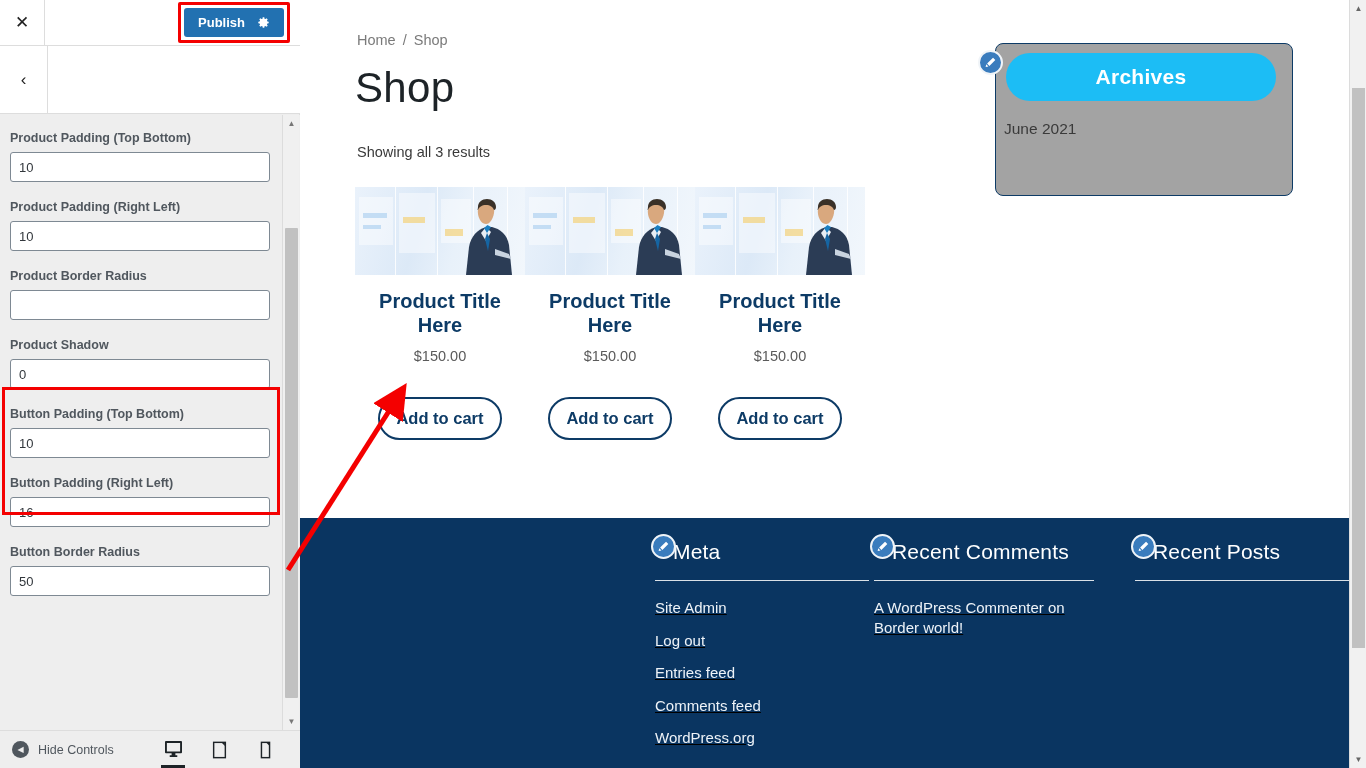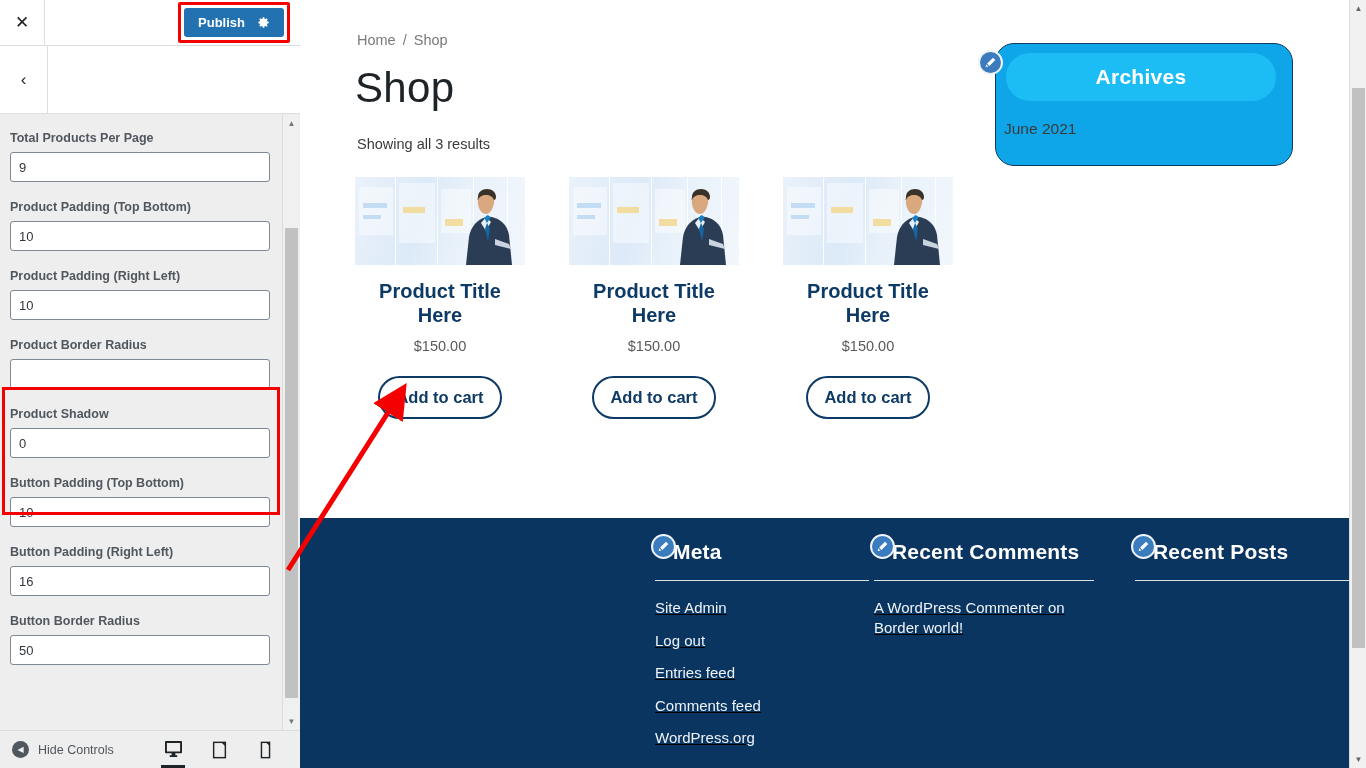--- a/index.html
+++ b/index.html
@@ -148,38 +148,38 @@
     background: #fff; overflow: hidden;
   }
   .pv-inner { position: relative; width: 1049px; height: 768px; }
 
   .breadcrumb { position: absolute; left: 57px; top: 32px;
                 font-size: 14.5px; color: #7a7a7a; }
   .breadcrumb .slash { margin: 0 3px; }
   .shop-title { position: absolute; left: 55px; top: 64px;
                 font-size: 42px; font-weight: normal; color: #1d2327;
                 letter-spacing: .3px; }
-  .results { position: absolute; left: 57px; top: 136px;
+  .results { position: absolute; left: 57px; top: 144px;
              font-size: 14.5px; color: #3a3a3a; }
 
   .sorting {
     position: absolute; left: 431px; top: 123px;
     width: 240px; height: 40px;
     border: 1px solid #cfcfcf; background: #fff;
     display: flex; align-items: center; padding: 0 12px;
     font-size: 16px; color: #3a3a3a; cursor: pointer;
   }
   .sorting .chev { margin-left: auto; font-size: 13px; color: #222; }
 
   
   .archives {
     position: absolute; left: 695px; top: 43px;
-    width: 298px; height: 123px;
-    border: 1px solid #0d3b66; border-radius: 19px;
-    background: #0ea5e9;
+    width: 298px; height: 153px;
+    border: 1px solid #0d3b66; border-radius: 8px;
+    background: #a3a3a3;
   }
   .arch-pill {
     position: absolute; left: 10px; top: 9px;
     width: 270px; height: 48px;
     background: #1cbdf5; border-radius: 26px;
     color: #fff; font-size: 21px; font-weight: bold;
     display: flex; align-items: center; justify-content: center;
     letter-spacing: .3px;
   }
   .arch-item {
@@ -190,21 +190,21 @@
     position: absolute;
     width: 25px; height: 25px; border-radius: 50%;
     background: #3a7cbd; border: 2px solid #f0f4f8;
     display: flex; align-items: center; justify-content: center;
     cursor: pointer; z-index: 3;
   }
   .edit-pencil svg { width: 13px; height: 13px; }
   .arch-pencil { left: 678px; top: 50px; }
 
   
-  .products { position: absolute; left: 55px; top: 177px; display: flex; gap: 44px; }
+  .products { position: absolute; left: 55px; top: 187px; display: flex; }
   .product { width: 170px; text-align: center; }
   .p-img {
     width: 170px; height: 88px; overflow: hidden;
     background: linear-gradient(105deg,#eaf2fb 0%,#dce9f7 38%,#e8f1fa 60%,#f2f7fc 100%);
     position: relative;
   }
   .p-img .win {
     position: absolute; top: 0; bottom: 0; width: 1px; background: rgba(255,255,255,.85);
   }
   .p-img .panel {
@@ -212,38 +212,38 @@
   }
   .p-img .accent { position: absolute; background: #f3d68a; opacity: .8; }
   .p-img .accent2 { position: absolute; background: #9fc8ec; opacity: .55; }
   .man { position: absolute; right: 8px; bottom: 0; width: 62px; height: 78px; }
   .p-title {
     margin-top: 14px; font-size: 20px; font-weight: bold;
     color: #0d3b66; line-height: 1.22;
   }
   .p-price { margin-top: 10px; font-size: 14.5px; color: #5a5a5a; }
   .p-btn {
-    margin: 22px auto 0; display: inline-flex;
+    margin: 33px auto 0; display: inline-flex;
     align-items: center; justify-content: center;
     background: #fff; color: #0d3b66;
     border: 2px solid #0d3b66; border-radius: 50px;
     font-size: 16.5px; font-weight: bold;
     padding: 10px 16px; cursor: pointer;
     font-family: "Liberation Sans", sans-serif;
   }
 
   
   .site-footer {
     position: absolute; left: 0; top: 518px;
     width: 1049px; height: 250px;
     background: #0a3561;
   }
   .fw { position: absolute; top: 22px; }
   .fw-title {
-    font-size: 21px; font-weight: bold; color: #fff;
+    font-size: 21px; font-weight: normal; color: #fff;
     letter-spacing: .2px; margin-left: 18px;
   }
   .fw-rule { width: 214px; height: 1px; background: #ffffff; margin-top: 16px; opacity: .85; }
   .fw-list { margin-top: 17px; text-decoration: underline; }
   .fw-list li { list-style: none; font-size: 15px; color: #eef3f8;
                 margin-bottom: 13px; cursor: pointer; line-height: 1.3; }
   .fw-pencil { position: absolute; left: -4px; top: -6px; }
   .fw1 { left: 355px; width: 214px; }
   .fw2 { left: 574px; width: 220px; }
   .fw3 { left: 835px; width: 214px; }
@@ -297,24 +297,20 @@
     </div>
 
     <div class="cz-section-head">
       <div class="cz-back">
         <span>‹</span>
       </div>
     </div>
 
     <div class="cz-body">
       <div class="cz-fields" id="fields-container">
-          <div class="field">
-            <label>Total Products Per Page</label>
-            <input type="text" value="9" style="">
-          </div>
           <div class="field">
             <label>Product Padding (Top Bottom)</label>
             <input type="text" value="10" style="">
           </div>
           <div class="field">
             <label>Product Padding (Right Left)</label>
             <input type="text" value="10" style="">
           </div>
           <div class="field">
             <label>Product Border Radius</label>

